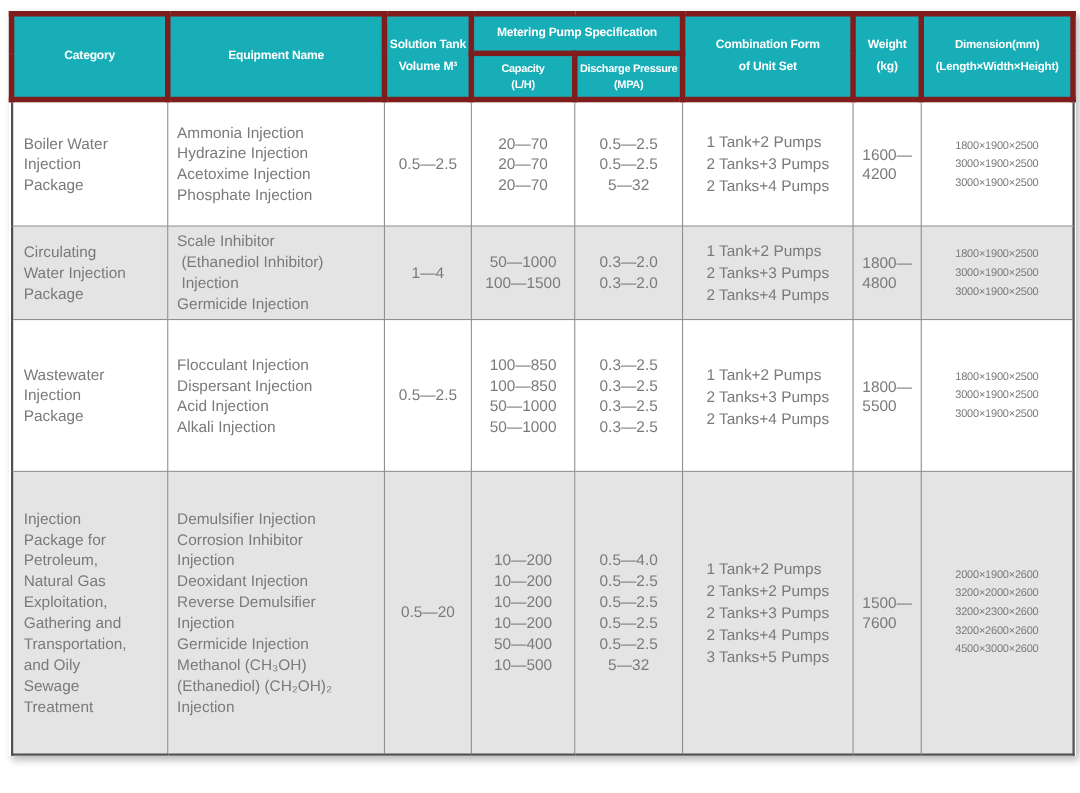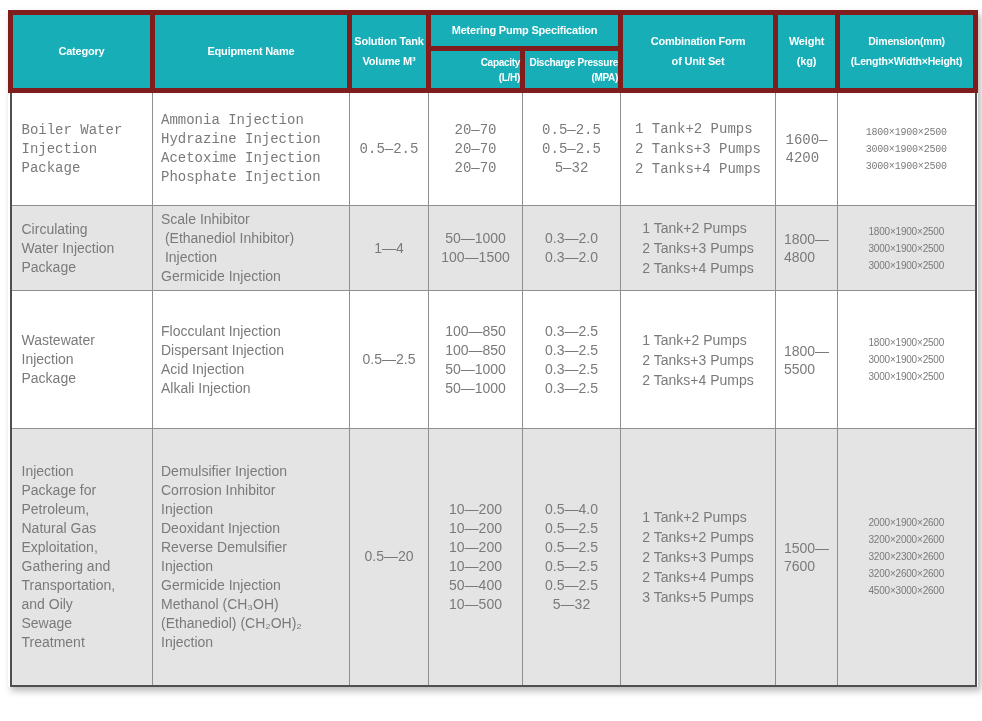--- a/index.html
+++ b/index.html
@@ -34,21 +34,21 @@
     letter-spacing:-0.2px;
     padding:0;
     text-align:center;
     vertical-align:middle;
   }
   thead tr.tier1{height:36px;}
   thead tr.tier2{height:42px;}
   thead th .hline{line-height:13px;margin:3px 0;}
   thead th.span2 .hline{margin:7px 0;}
   thead th.sub{font-size:10px;letter-spacing:-0.3px;}
-  thead th.sub .hline{margin:2px 0;text-align:right;}
+  thead th.sub .hline{margin:2px 0;}
   thead th.dim-h{font-size:10.5px;}
   
   tbody td{
     border:1px solid var(--border-inner);
     color:var(--body-text);
     font-size:14px;
     padding:0;
     vertical-align:middle;
     text-align:center;
     background:#ffffff;
@@ -113,21 +113,21 @@
           <div class="hline">Capacity</div>
           <div class="hline">(L/H)</div>
         </th>
         <th class="sub">
           <div class="hline">Discharge Pressure</div>
           <div class="hline">(MPA)</div>
         </th>
       </tr>
     </thead>
     <tbody id="spec-body">
-        <tr style="height: 115px; font-family: Liberation Mono, monospace;">
+        <tr style="height: 115px;">
           <td class="c-cat">
             <div class="line">Boiler Water</div>
             <div class="line">Injection</div>
             <div class="line">Package</div>
           </td>
           <td class="c-equip">
             <div class="line">Ammonia Injection</div>
             <div class="line">Hydrazine Injection</div>
             <div class="line">Acetoxime Injection</div>
             <div class="line">Phosphate Injection</div>

